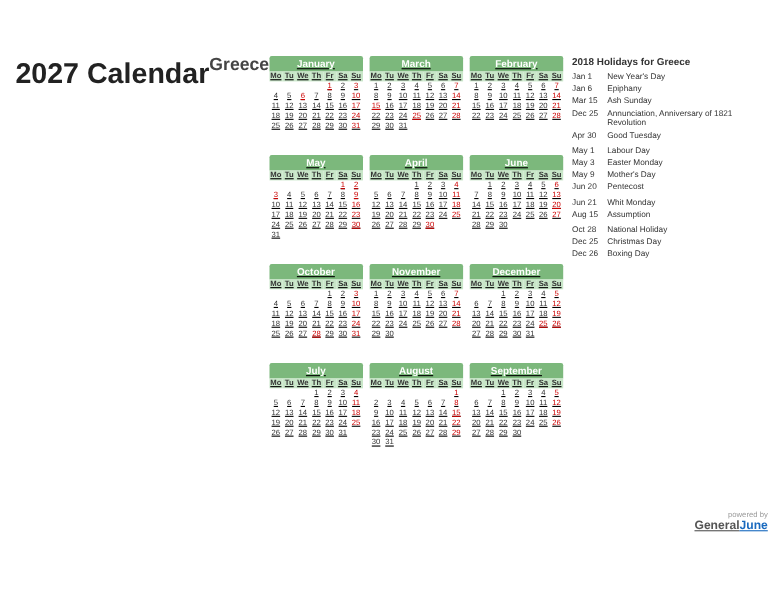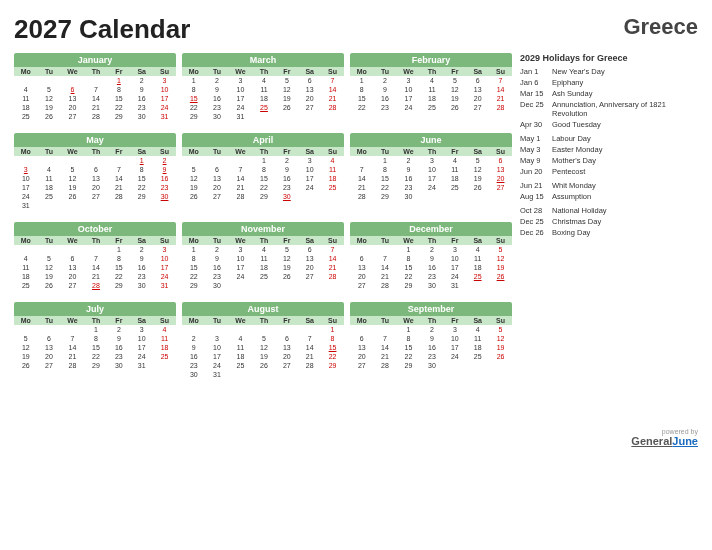--- a/index.html
+++ b/index.html
@@ -9,48 +9,49 @@
       width: 712px;
       height: 550px;
       overflow: hidden;
       position: relative;
     }
     .page {
       width: 712px;
       height: 457px;
       padding: 14px 14px 10px 14px;
       display: flex;
-      flex-direction: column;
+      margin-top: 37px;
     }
     .header {
       display: flex;
       justify-content: space-between;
       align-items: flex-start;
       margin-bottom: 8px;
     }
     .main-title {
       font-size: 26px;
       font-weight: bold;
       color: #222;
     }
     .country-title {
-      font-size: 22px;
+      font-size: 16px;
       font-weight: bold;
       color: #444;
     }
     .body-area {
       display: flex;
       flex: 1;
       gap: 8px;
     }
     .calendars-area {
       display: flex;
       flex-direction: column;
-      gap: 12px;
+      gap: 22px;
       flex: 1;
+      text-decoration: underline;
     }
     .months-row {
       display: flex;
       gap: 6px;
     }
     .month-block {
       flex: 1;
       min-width: 0;
     }
     .month-title {
@@ -906,21 +907,21 @@
                   <td></td>
                   <td></td>
                   <td></td>
                 </tr>
               </tbody>
             </table>
           </div>
         </div>
       </div>
     <div class="sidebar">
-      <div class="holidays-title">2029 Holidays for Greece</div>
+      <div class="holidays-title">2018 Holidays for Greece</div>
       <div id="holidays-list">
           <div class="holiday-item">
             <span class="holiday-date">Jan 1</span>
             <span class="holiday-name">New Year's Day</span>
           </div>
           <div class="holiday-item">
             <span class="holiday-date">Jan 6</span>
             <span class="holiday-name">Epiphany</span>
           </div>
           <div class="holiday-item">

